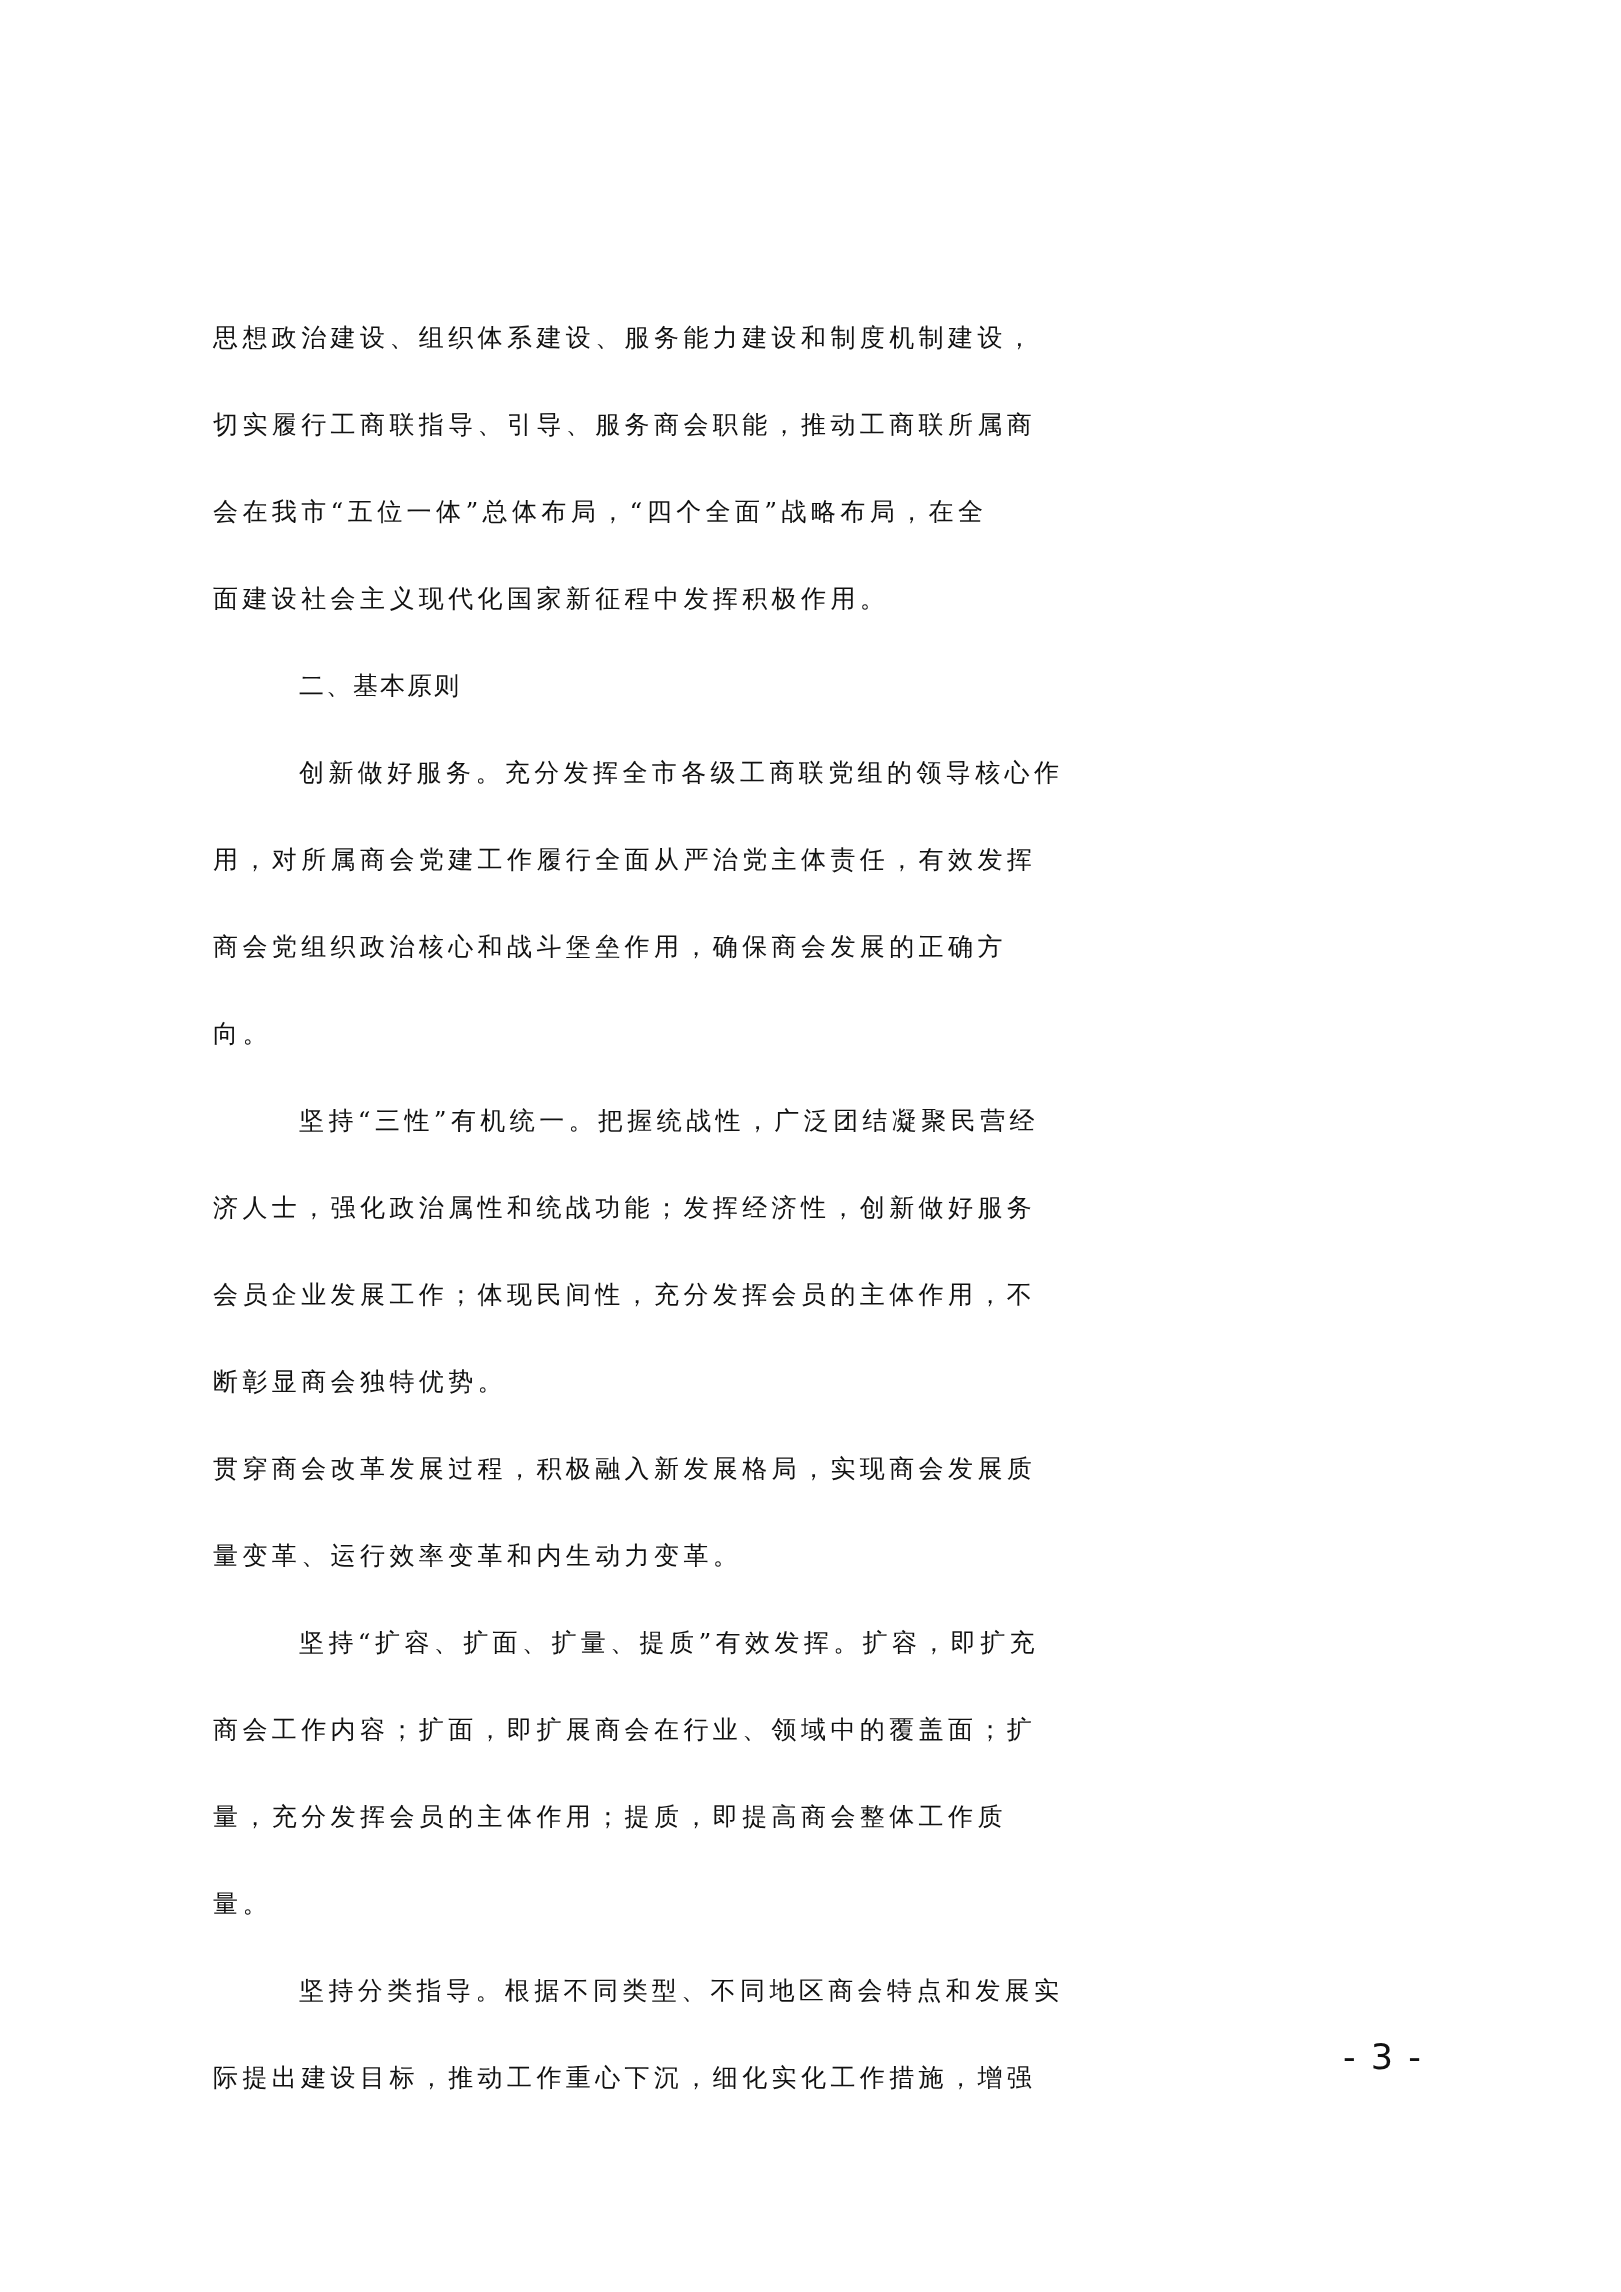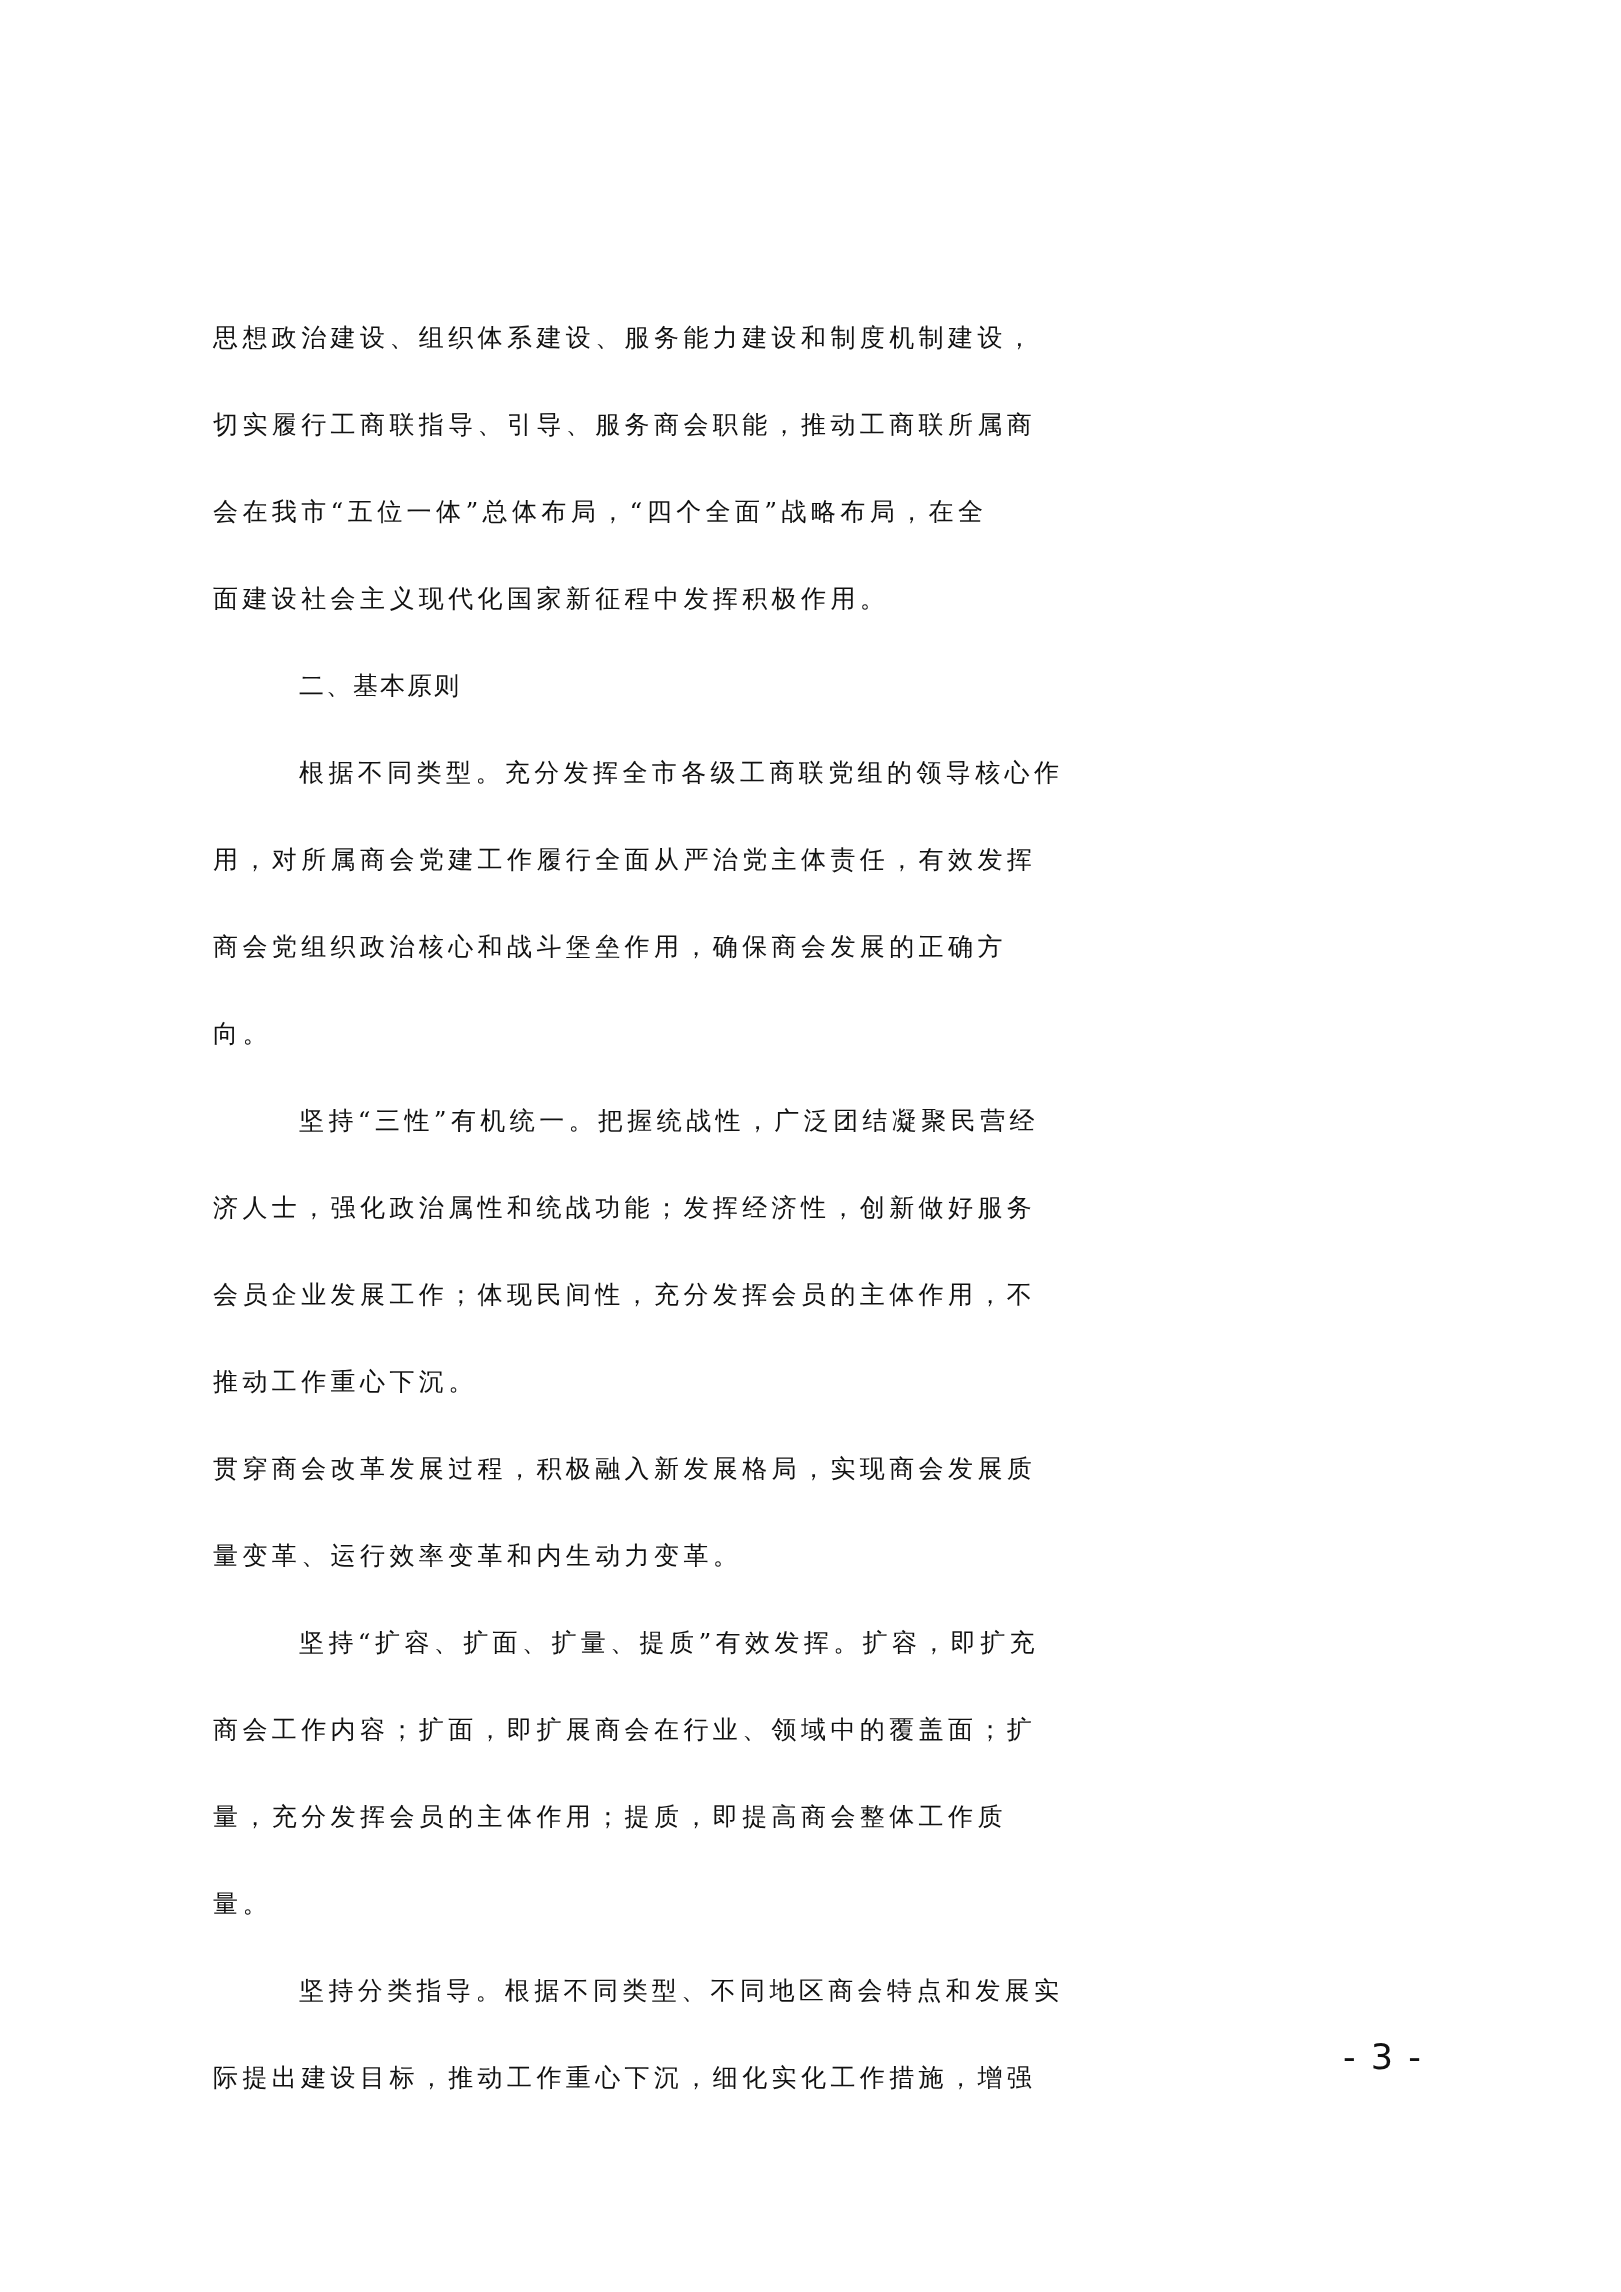--- a/index.html
+++ b/index.html
@@ -49,28 +49,28 @@
   </style>
 </head>
 <body>
 
 <div class="page">
   <div class="line">思想政治建设、组织体系建设、服务能力建设和制度机制建设，</div>
   <div class="line">切实履行工商联指导、引导、服务商会职能，推动工商联所属商</div>
   <div class="line">会在我市“五位一体”总体布局，“四个全面”战略布局，在全</div>
   <div class="line">面建设社会主义现代化国家新征程中发挥积极作用。</div>
   <div class="line indent heading">二、基本原则</div>
-  <div class="line indent">根据不同类型。充分发挥全市各级工商联党组的领导核心作</div>
+  <div class="line indent">创新做好服务。充分发挥全市各级工商联党组的领导核心作</div>
   <div class="line">用，对所属商会党建工作履行全面从严治党主体责任，有效发挥</div>
   <div class="line">商会党组织政治核心和战斗堡垒作用，确保商会发展的正确方</div>
   <div class="line">向。</div>
   <div class="line indent">坚持“三性”有机统一。把握统战性，广泛团结凝聚民营经</div>
   <div class="line">济人士，强化政治属性和统战功能；发挥经济性，创新做好服务</div>
   <div class="line">会员企业发展工作；体现民间性，充分发挥会员的主体作用，不</div>
-  <div class="line">推动工作重心下沉。</div>
+  <div class="line">断彰显商会独特优势。</div>
   <div class="line">贯穿商会改革发展过程，积极融入新发展格局，实现商会发展质</div>
   <div class="line">量变革、运行效率变革和内生动力变革。</div>
   <div class="line indent">坚持“扩容、扩面、扩量、提质”有效发挥。扩容，即扩充</div>
   <div class="line">商会工作内容；扩面，即扩展商会在行业、领域中的覆盖面；扩</div>
   <div class="line">量，充分发挥会员的主体作用；提质，即提高商会整体工作质</div>
   <div class="line">量。</div>
   <div class="line indent">坚持分类指导。根据不同类型、不同地区商会特点和发展实</div>
   <div class="line">际提出建设目标，推动工作重心下沉，细化实化工作措施，增强</div>
 </div>
 

